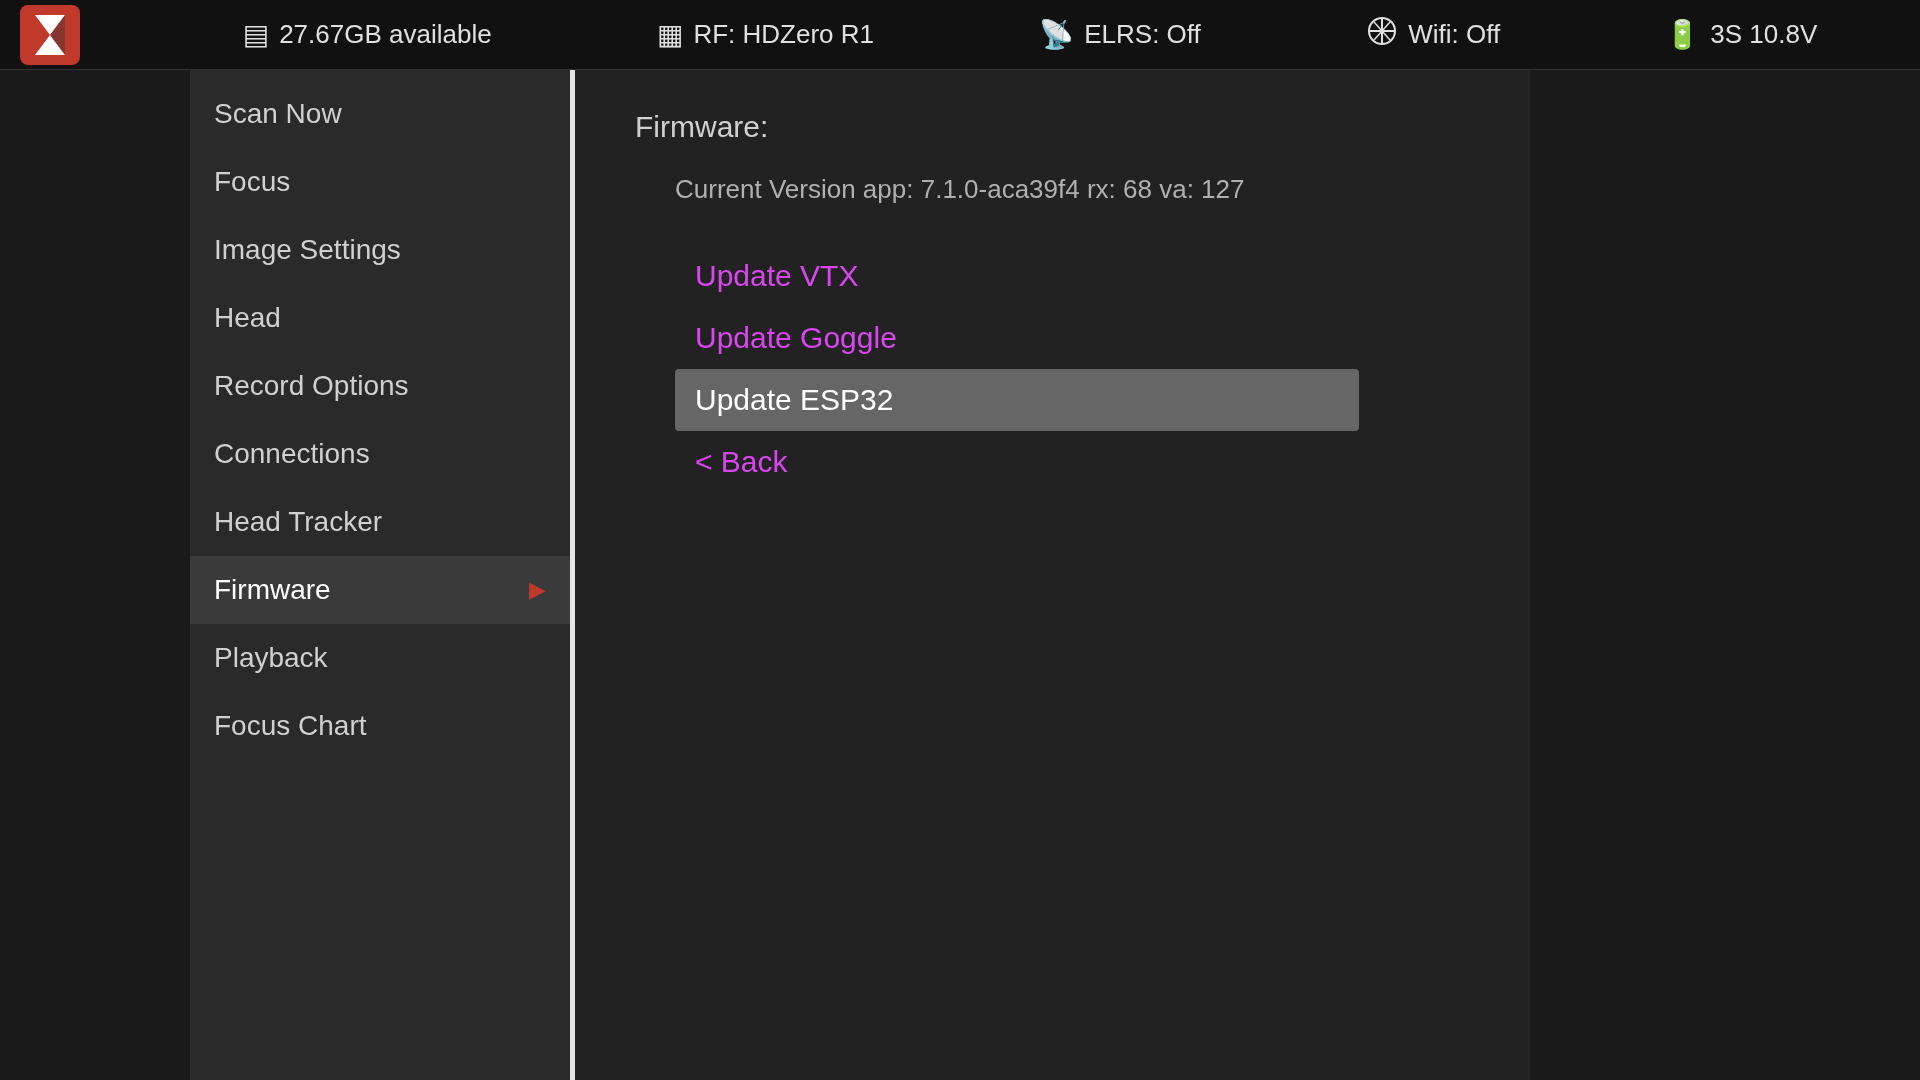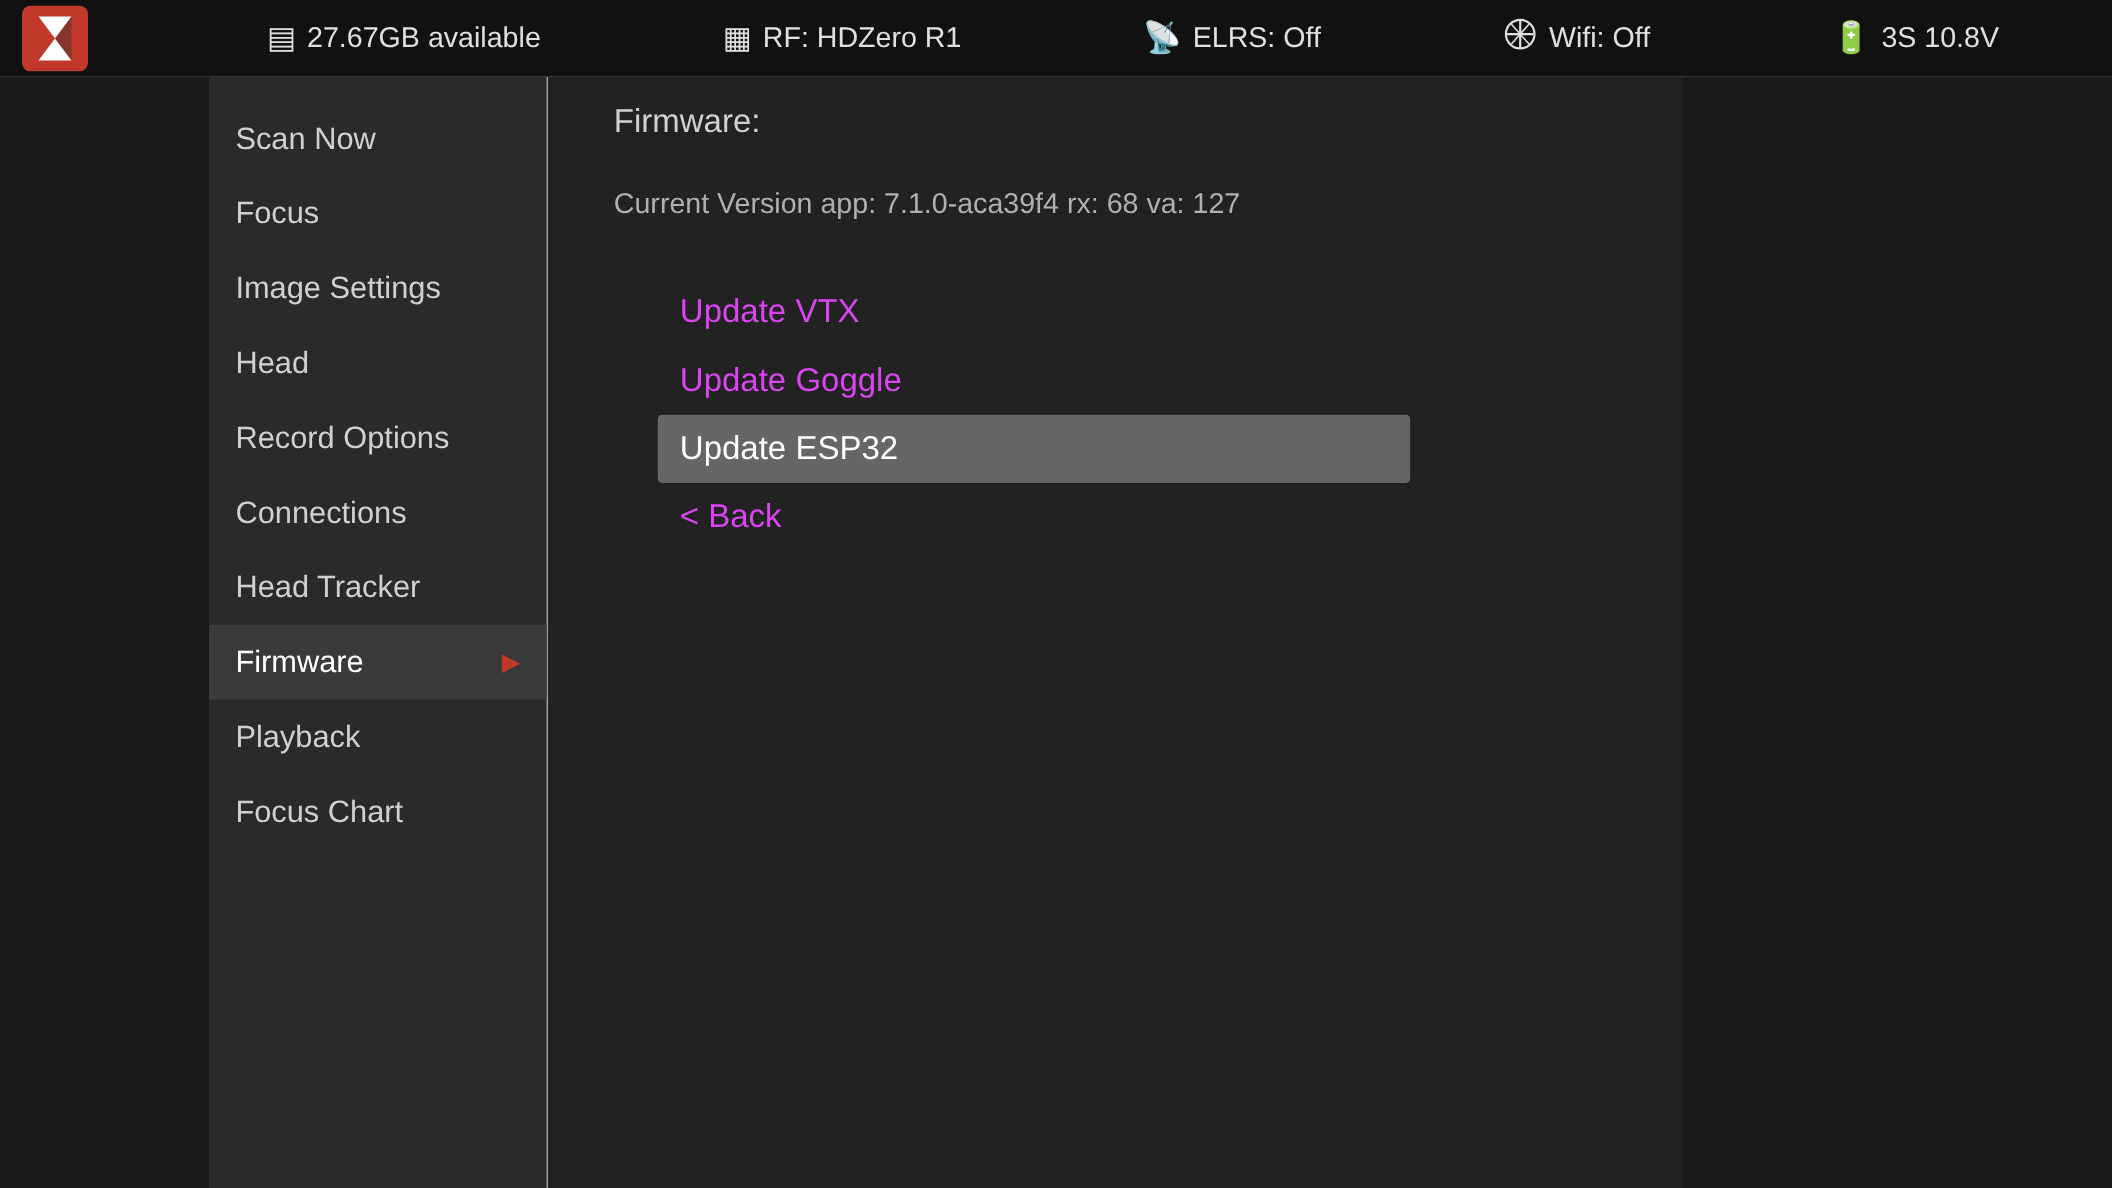--- a/index.html
+++ b/index.html
@@ -65,25 +65,25 @@
 
     
     #left-panel {
       width: 190px;
       background: #1a1a1a;
       flex-shrink: 0;
     }
 
     
     #sidebar {
-      width: 308px;
+      width: 385px;
       background: #2a2a2a;
       flex-shrink: 0;
-      border-right: 1px solid #e5e5e5;
-      padding-top: 22px;
+      border-right: 5px solid #e5e5e5;
+      padding-top: 10px;
     }
 
     .sidebar-item {
       padding: 18px 24px;
       font-size: 28px;
       color: #d0d0d0;
       cursor: pointer;
       display: flex;
       align-items: center;
       justify-content: space-between;
@@ -96,35 +96,36 @@
 
     .sidebar-arrow {
       color: #c0392b;
       font-size: 22px;
     }
 
     
     #content {
       flex: 1;
       background: #222222;
-      padding: 24px 60px;
+      padding: 40px 60px;
       display: flex;
       flex-direction: column;
-      gap: 32px;
+      gap: 20px;
     }
 
     .firmware-label {
       font-size: 30px;
       color: #d0d0d0;
       margin-bottom: 10px;
     }
 
     .firmware-version {
       font-size: 26px;
       color: #b0b0b0;
+      margin-left: 40px;
       margin-bottom: 20px;
     }
 
     .menu-option {
       font-size: 30px;
       color: #d946ef;
       margin-left: 40px;
       padding: 14px 20px;
       cursor: pointer;
     }

